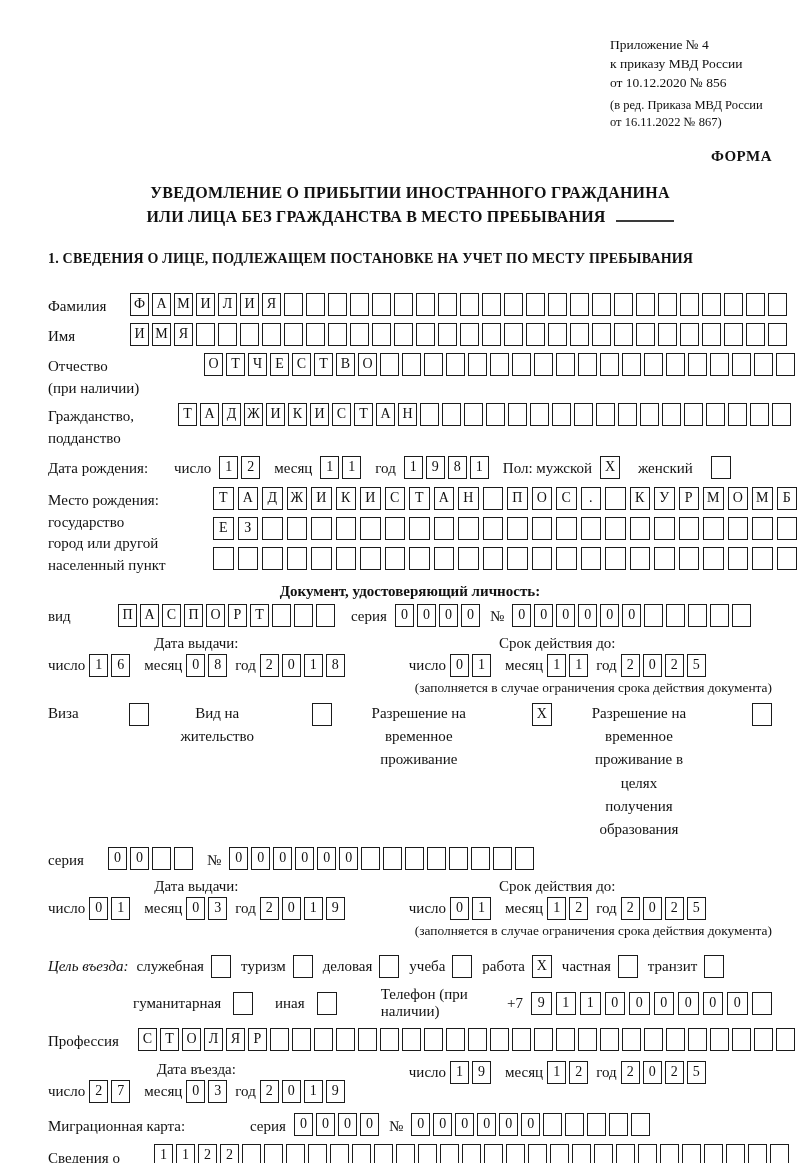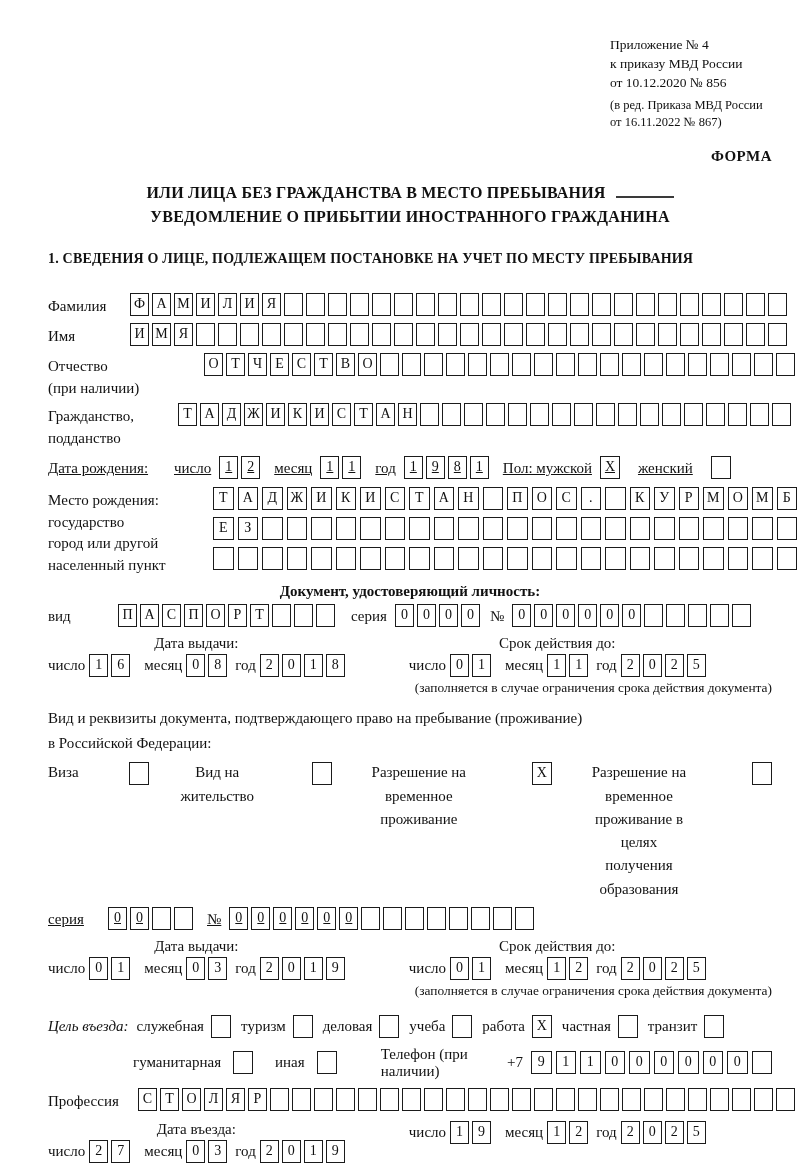--- a/index.html
+++ b/index.html
@@ -22,21 +22,21 @@
   .cellrow{display:flex;gap:3px;flex:none;}
   .cell{width:19px;height:23px;box-sizing:border-box;border:1.6px solid #1b1b1b;
         text-align:center;line-height:20px;font-size:14px;flex:none;background:#fff;}
   .lg .cell{width:20.5px;}
   .lg{gap:4px;}
   .box{display:inline-block;width:20px;height:23px;box-sizing:border-box;border:1.6px solid #1b1b1b;
        text-align:center;line-height:20px;font-size:14px;vertical-align:middle;background:#fff;flex:none;}
 
   .w82{width:82px;} .w156{width:156px;} .w130{width:130px;} .w165{width:165px;} .w90{width:90px;} .w106{width:106px;}
 
-  .mt4{margin-top:4px;} .mt5{margin-top:5px;} .mt6{margin-top:6px;text-decoration:underline;} .mt8{margin-top:8px;}
+  .mt4{margin-top:4px;} .mt5{margin-top:5px;} .mt6{margin-top:6px;} .mt8{margin-top:8px;}
   .mt10{margin-top:10px;} .mt16{margin-top:16px;} .mt26{margin-top:26px;}
 
   .stack > .cellrow{margin-bottom:7px;}
   .stack > .cellrow:last-child{margin-bottom:0;}
 
   
   .inline-label{margin:0 8px 0 0;padding-top:3px;flex:none;}
   .gap-l{margin-left:14px;}
   .center-head{text-align:center;font-weight:bold;font-size:15px;margin-top:6px;}
 
@@ -74,22 +74,22 @@
     <div>от 10.12.2020 № 856</div>
     <div class="amend">
       <div>(в ред. Приказа МВД России</div>
       <div>от 16.11.2022 № 867)</div>
     </div>
   </div>
 
   <div class="forma">ФОРМА</div>
 
   <div class="title">
+    <div>УВЕДОМЛЕНИЕ О ПРИБЫТИИ ИНОСТРАННОГО ГРАЖДАНИНА</div>
     <div><span>ИЛИ ЛИЦА БЕЗ ГРАЖДАНСТВА В МЕСТО ПРЕБЫВАНИЯ</span><span class="blank"></span></div>
-    <div>УВЕДОМЛЕНИЕ О ПРИБЫТИИ ИНОСТРАННОГО ГРАЖДАНИНА</div>
   </div>
 
   <div class="sec-heading">1. СВЕДЕНИЯ О ЛИЦЕ, ПОДЛЕЖАЩЕМ ПОСТАНОВКЕ НА УЧЕТ ПО МЕСТУ ПРЕБЫВАНИЯ</div>
 
   <div class="frow mt26">
     <div class="flabel w82">Фамилия</div>
     <div class="cellrow">
         <div class="cell">Ф</div>
         <div class="cell">А</div>
         <div class="cell">М</div>
@@ -420,22 +420,20 @@
             <div class="cell">2</div>
             <div class="cell">0</div>
             <div class="cell">2</div>
             <div class="cell">5</div>
           </span>
       </div>
     </div>
   </div>
   <div class="note-right">(заполняется в случае ограничения срока действия документа)</div>
 
-  <div class="mt10" style="white-space:pre-line;line-height:1.65;">Вид и реквизиты документа, подтверждающего право на пребывание (проживание)
-в Российской Федерации:</div>
 
   <div class="r-opts">
 
       <span class="r-opt">
         <span class="r-opt-label">Виза</span>
         <span class="box"></span>
       </span>
 
       <span class="r-opt">
         <span class="r-opt-label">Вид на жительство</span>

